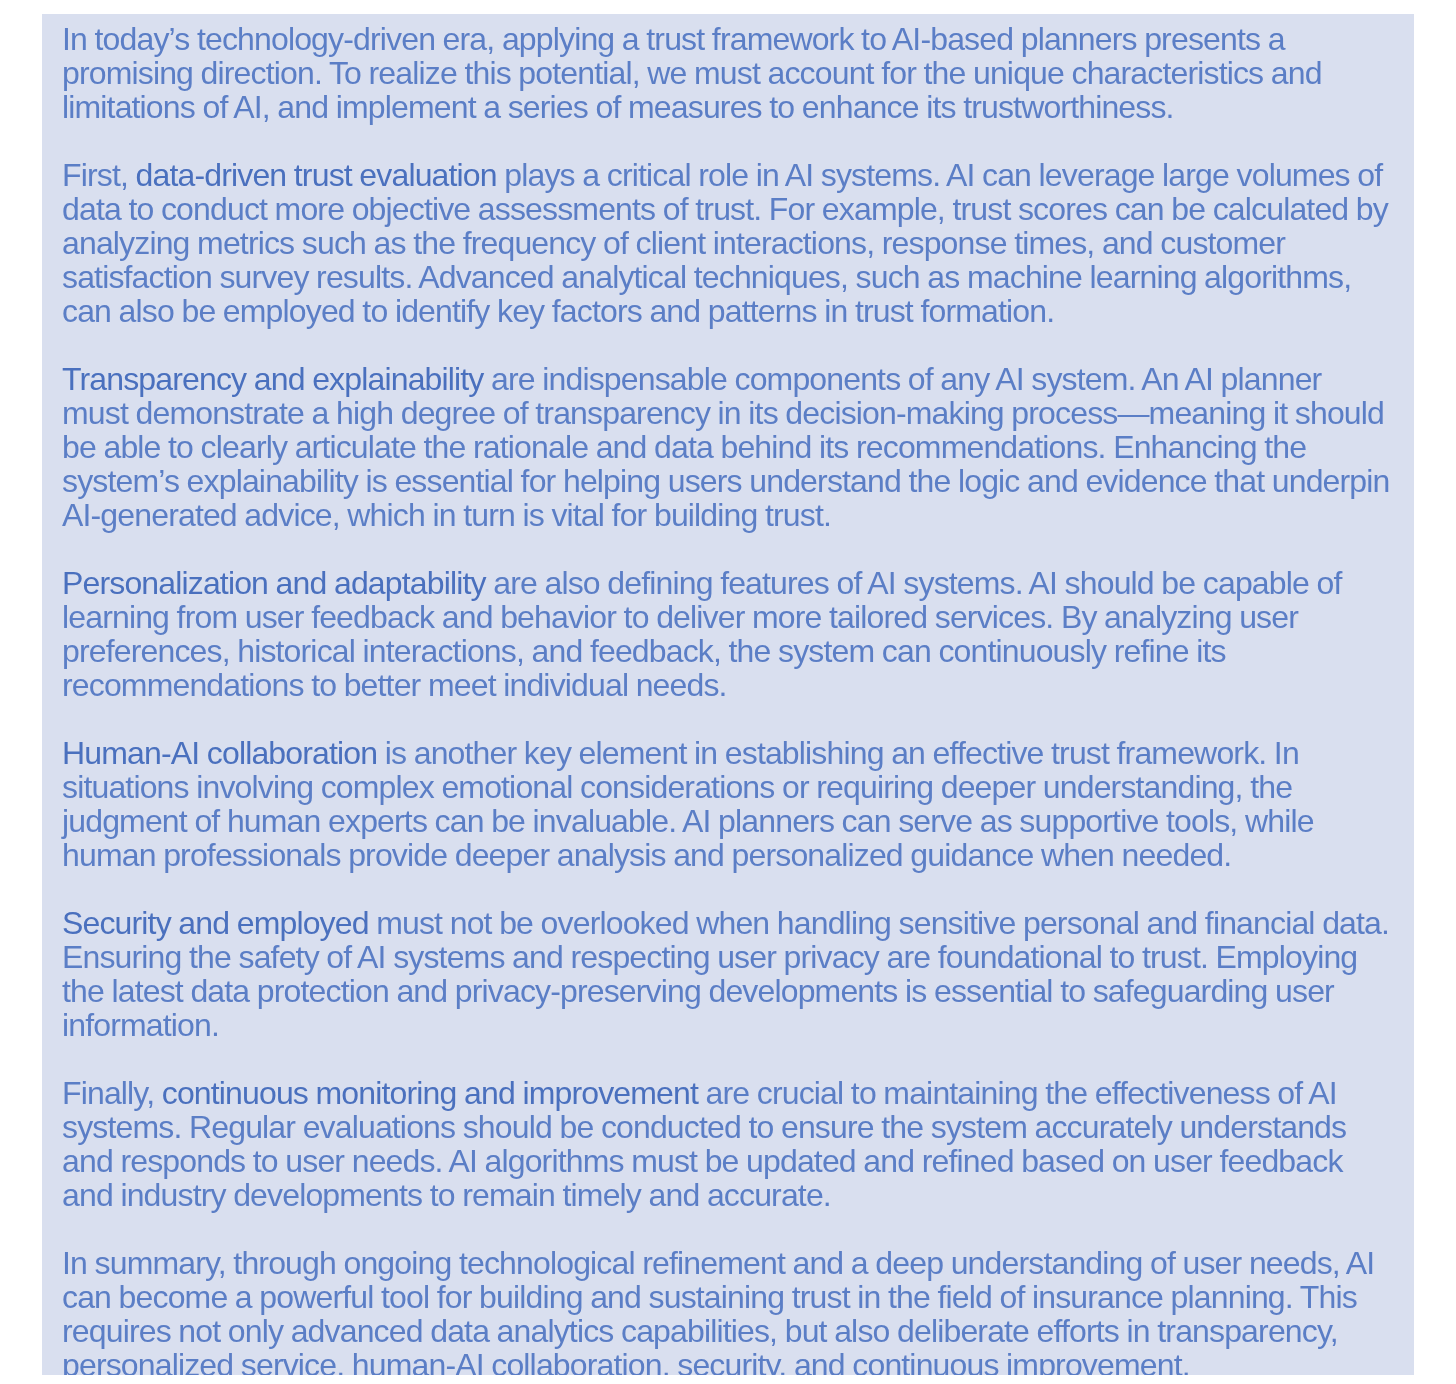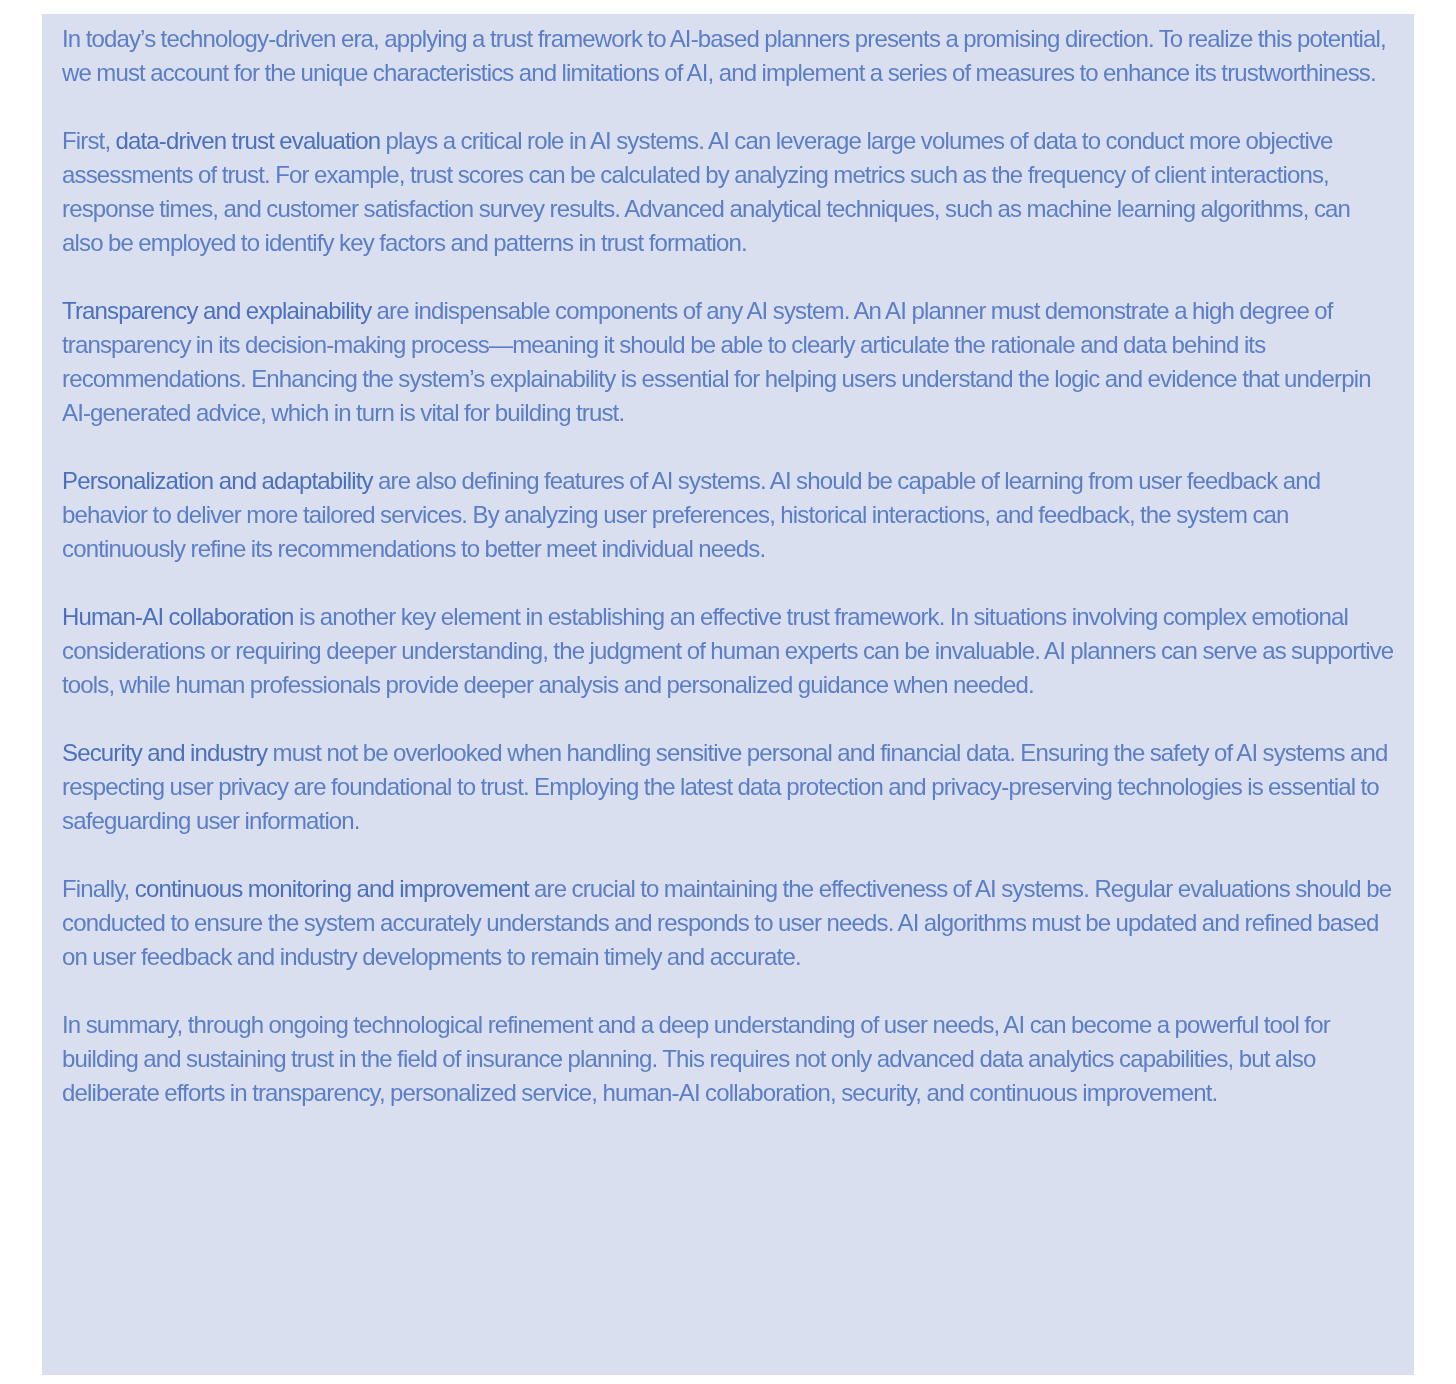--- a/index.html
+++ b/index.html
@@ -16,21 +16,21 @@
     top: 14px;
     width: 1372px;
     height: 1361px;
     background: var(--panel-bg, #d9dfef);
     box-sizing: border-box;
     padding: 8px 20px 0 20px;
     overflow: hidden;
   }
   .doc {
     font-family: "Liberation Sans", "DejaVu Sans", sans-serif;
-    font-size: 24px;
+    font-size: 32px;
     line-height: 34px;
     letter-spacing: -0.85px;
     word-spacing: -0.5px;
     color: var(--text-color, #5b7ec6);
     width: 1332px;
   }
   .para {
     margin: 0 0 34px 0;
     padding: 0;
   }
@@ -48,17 +48,17 @@
 </head>
 <body>
 
 <div class="panel">
   <div class="doc">
       <p class="para"><span class="regular">In today’s technology-driven era, applying a trust framework to AI-based planners presents a promising direction. To realize this potential, we must account for the unique characteristics and limitations of AI, and implement a series of measures to enhance its trustworthiness.</span></p>
       <p class="para"><span class="regular">First, </span><span class="bold">data-driven trust evaluation</span><span class="regular"> plays a critical role in AI systems. AI can leverage large volumes of data to conduct more objective assessments of trust. For example, trust scores can be calculated by analyzing metrics such as the frequency of client interactions, response times, and customer satisfaction survey results. Advanced analytical techniques, such as machine learning algorithms, can also be employed to identify key factors and patterns in trust formation.</span></p>
       <p class="para"><span class="bold">Transparency and explainability</span><span class="regular"> are indispensable components of any AI system. An AI planner must demonstrate a high degree of transparency in its decision-making process—meaning it should be able to clearly articulate the rationale and data behind its recommendations. Enhancing the system’s explainability is essential for helping users understand the logic and evidence that underpin AI-generated advice, which in turn is vital for building trust.</span></p>
       <p class="para"><span class="bold">Personalization and adaptability</span><span class="regular"> are also defining features of AI systems. AI should be capable of learning from user feedback and behavior to deliver more tailored services. By analyzing user preferences, historical interactions, and feedback, the system can continuously refine its recommendations to better meet individual needs.</span></p>
       <p class="para"><span class="bold">Human-AI collaboration</span><span class="regular"> is another key element in establishing an effective trust framework. In situations involving complex emotional considerations or requiring deeper understanding, the judgment of human experts can be invaluable. AI planners can serve as supportive tools, while human professionals provide deeper analysis and personalized guidance when needed.</span></p>
-      <p class="para"><span class="bold">Security and industry</span><span class="regular"> must not be overlooked when handling sensitive personal and financial data. Ensuring the safety of AI systems and respecting user privacy are foundational to trust. Employing the latest data protection and privacy-preserving technologies is essential to safeguarding user information.</span></p>
+      <p class="para"><span class="bold">Security and employed</span><span class="regular"> must not be overlooked when handling sensitive personal and financial data. Ensuring the safety of AI systems and respecting user privacy are foundational to trust. Employing the latest data protection and privacy-preserving developments is essential to safeguarding user information.</span></p>
       <p class="para"><span class="regular">Finally, </span><span class="bold">continuous monitoring and improvement</span><span class="regular"> are crucial to maintaining the effectiveness of AI systems. Regular evaluations should be conducted to ensure the system accurately understands and responds to user needs. AI algorithms must be updated and refined based on user feedback and industry developments to remain timely and accurate.</span></p>
       <p class="para"><span class="regular">In summary, through ongoing technological refinement and a deep understanding of user needs, AI can become a powerful tool for building and sustaining trust in the field of insurance planning. This requires not only advanced data analytics capabilities, but also deliberate efforts in transparency, personalized service, human-AI collaboration, security, and continuous improvement.</span></p>
     </div>
 </div>
 
 </body></html>

